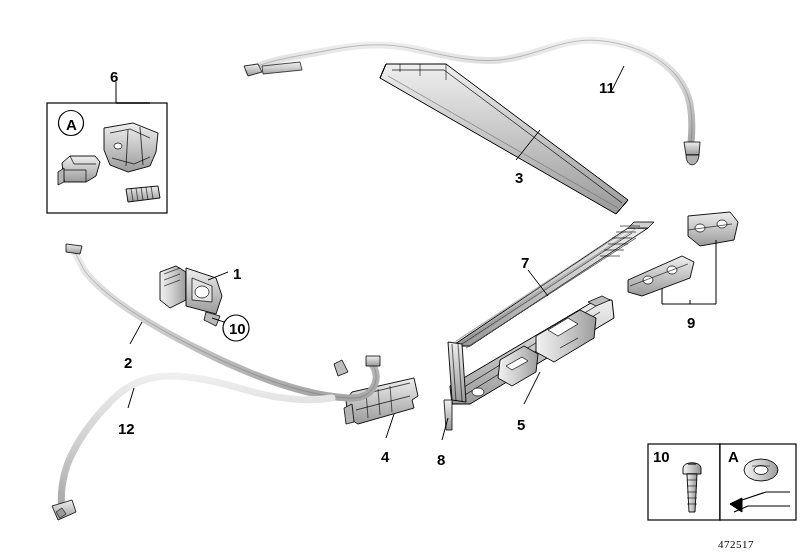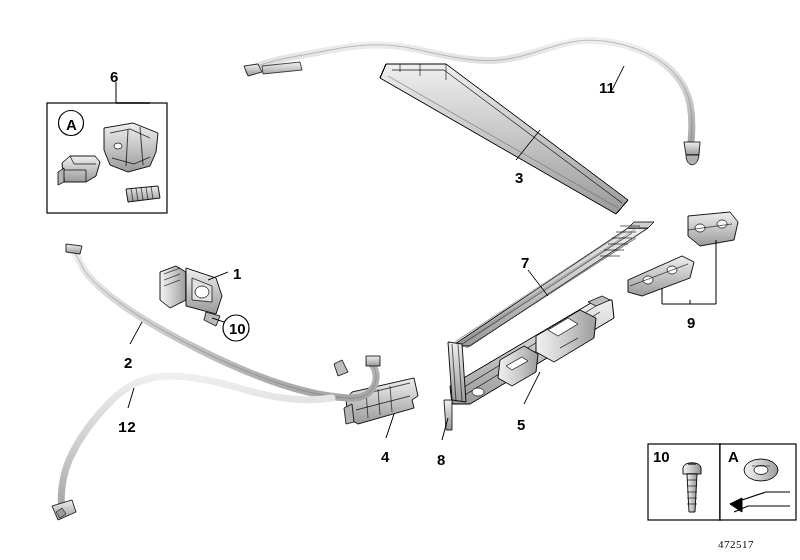--- a/index.html
+++ b/index.html
@@ -273,21 +273,21 @@
   <div class="calloutnum" style="left:124px; top:355px;">2</div>
   <div class="calloutnum" style="left:515px; top:170px;">3</div>
   <div class="calloutnum" style="left:381px; top:449px;">4</div>
   <div class="calloutnum" style="left:517px; top:417px;">5</div>
   <div class="calloutnum" style="left:110px; top:69px;">6</div>
   <div class="calloutnum" style="left:521px; top:255px;">7</div>
   <div class="calloutnum" style="left:437px; top:452px;">8</div>
   <div class="calloutnum" style="left:687px; top:315px;">9</div>
   <div class="calloutnum" style="left:229px; top:321px;">10</div>
   <div class="calloutnum" style="left:599px; top:80px;">11</div>
-  <div class="calloutnum" style="left:118px; top:421px;font-family:Liberation Mono, monospace;">12</div>
+  <div class="calloutnum" style="left:118px; top:421px;">12</div>
 
   <div class="circlelabel" style="left:66px; top:116px;">A</div>
   <div class="circlelabel" style="left:728px; top:448px;">A</div>
   <div class="circlelabel" style="left:653px; top:448px;">10</div>
 
   <div class="partnum" style="left:718px; top:538px;">472517</div>
 
 </div>
 
 </body></html>

